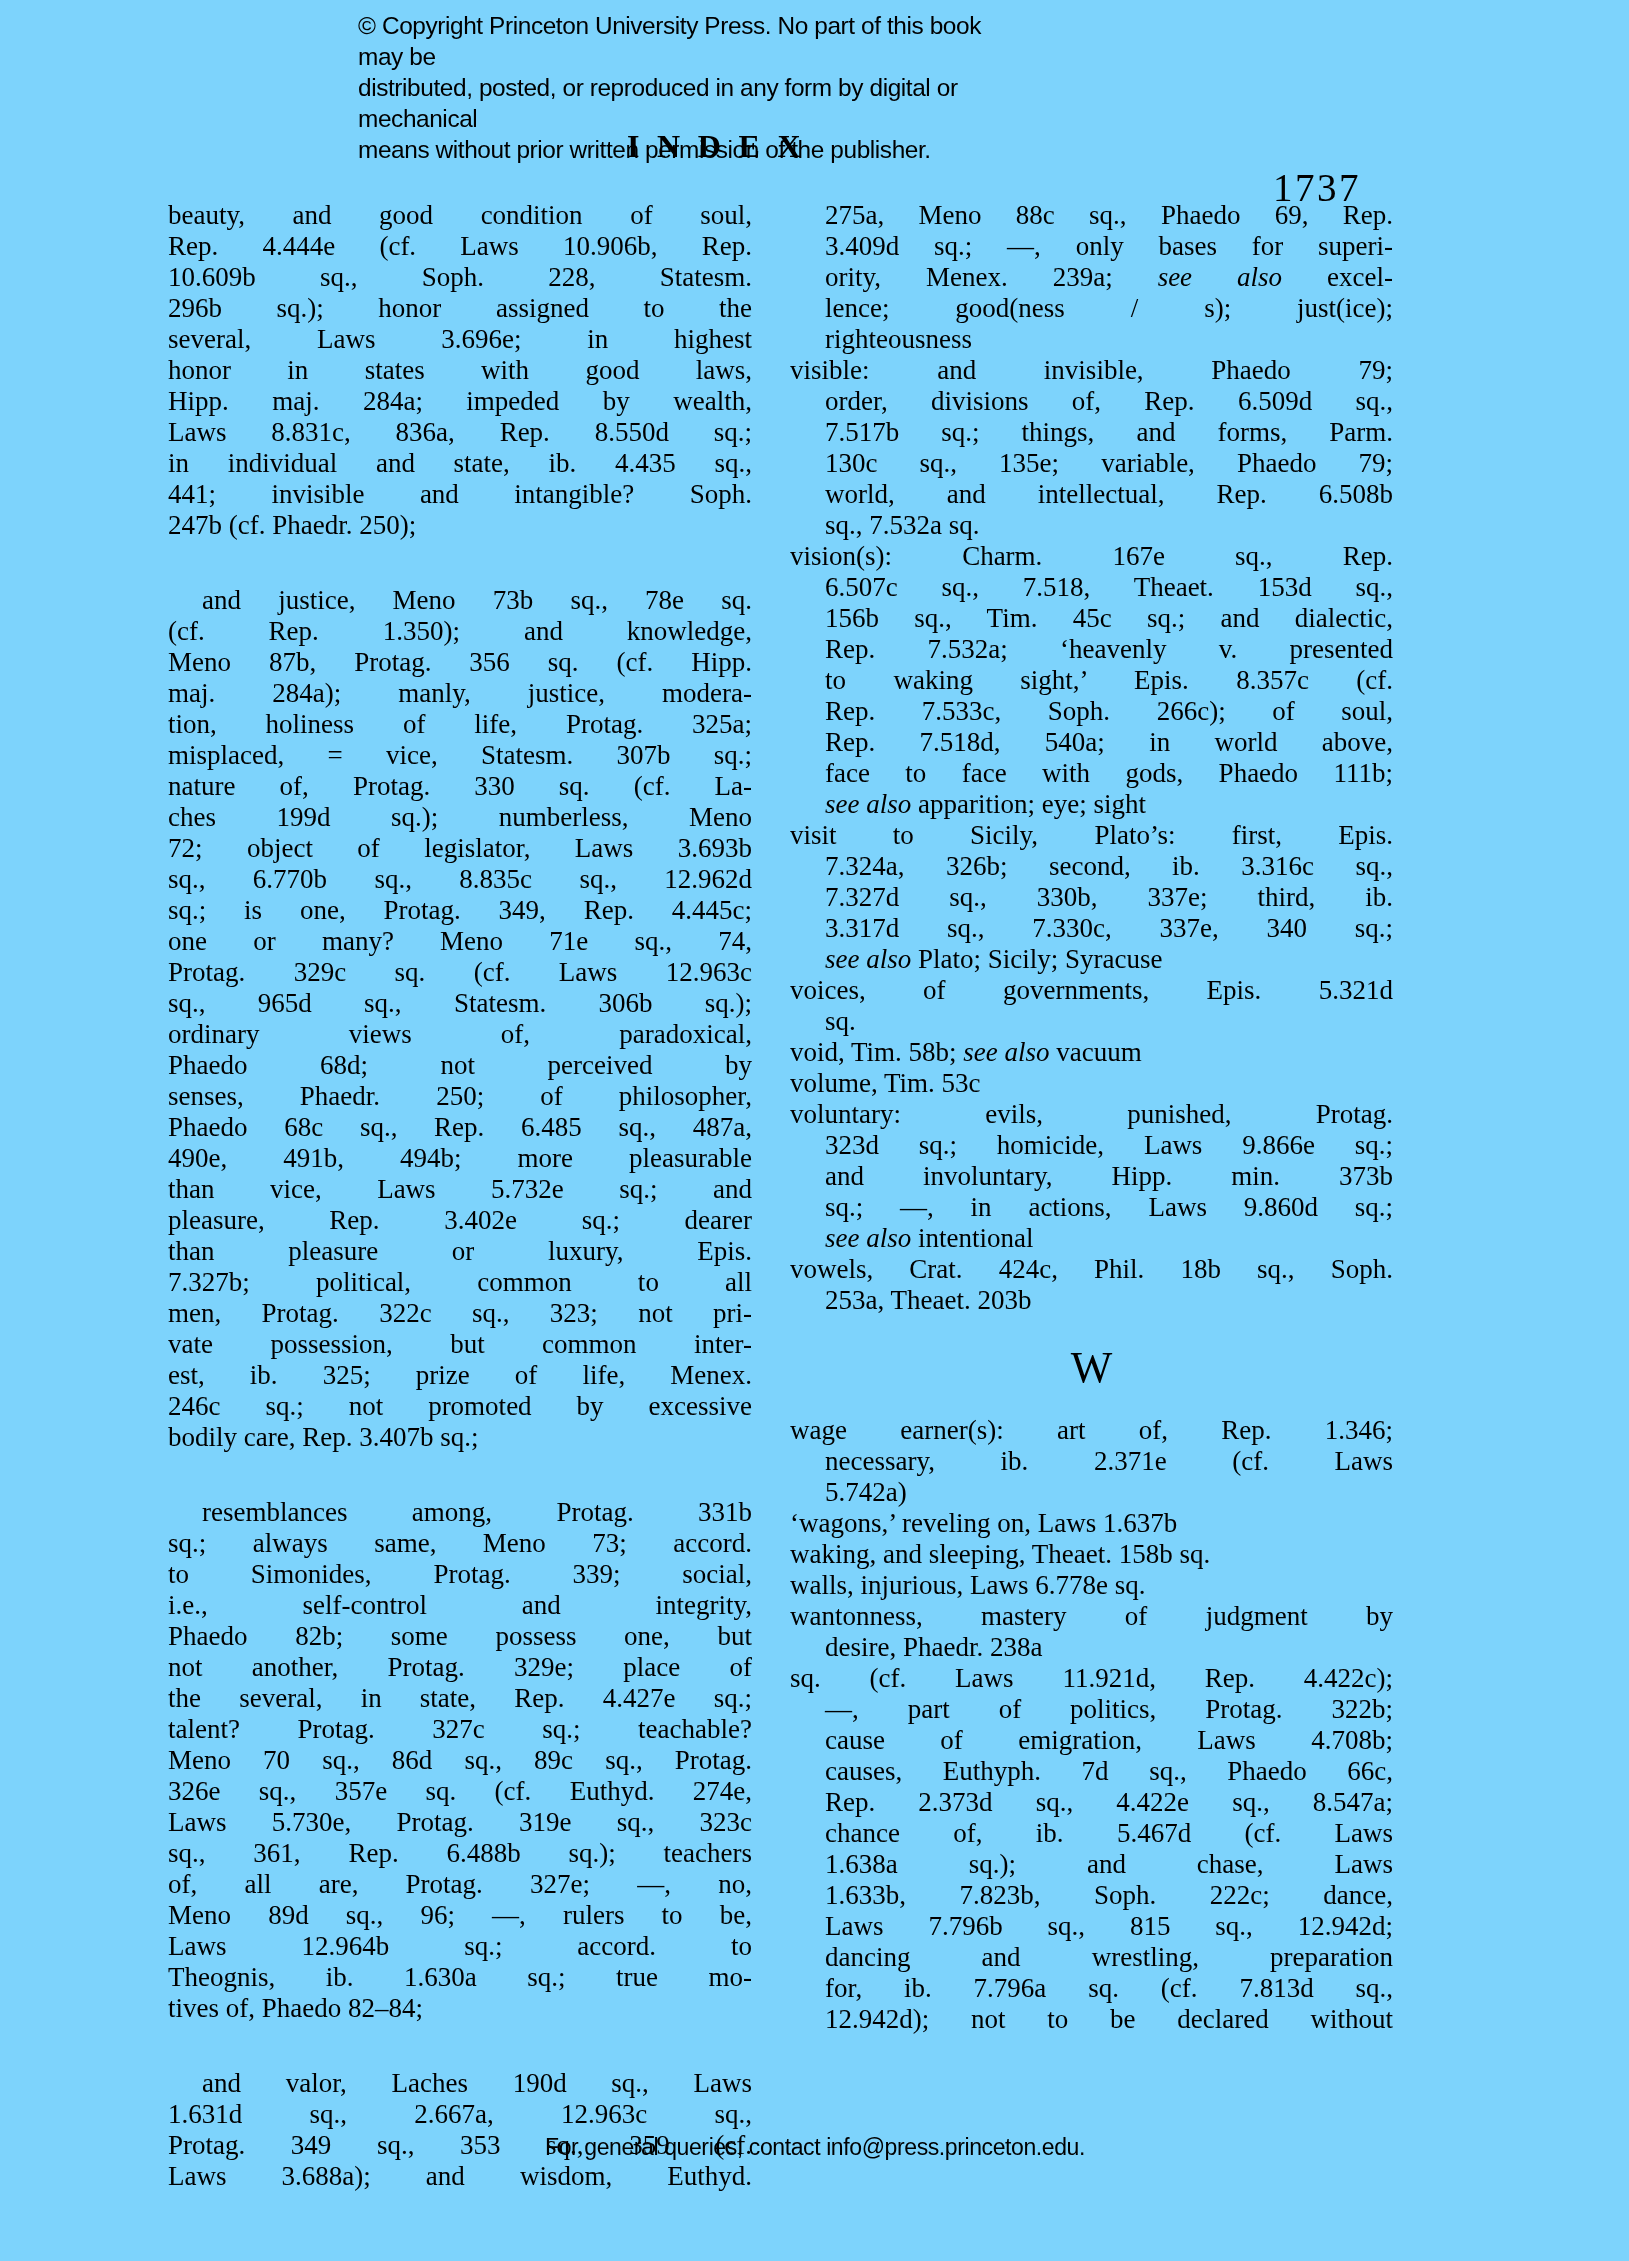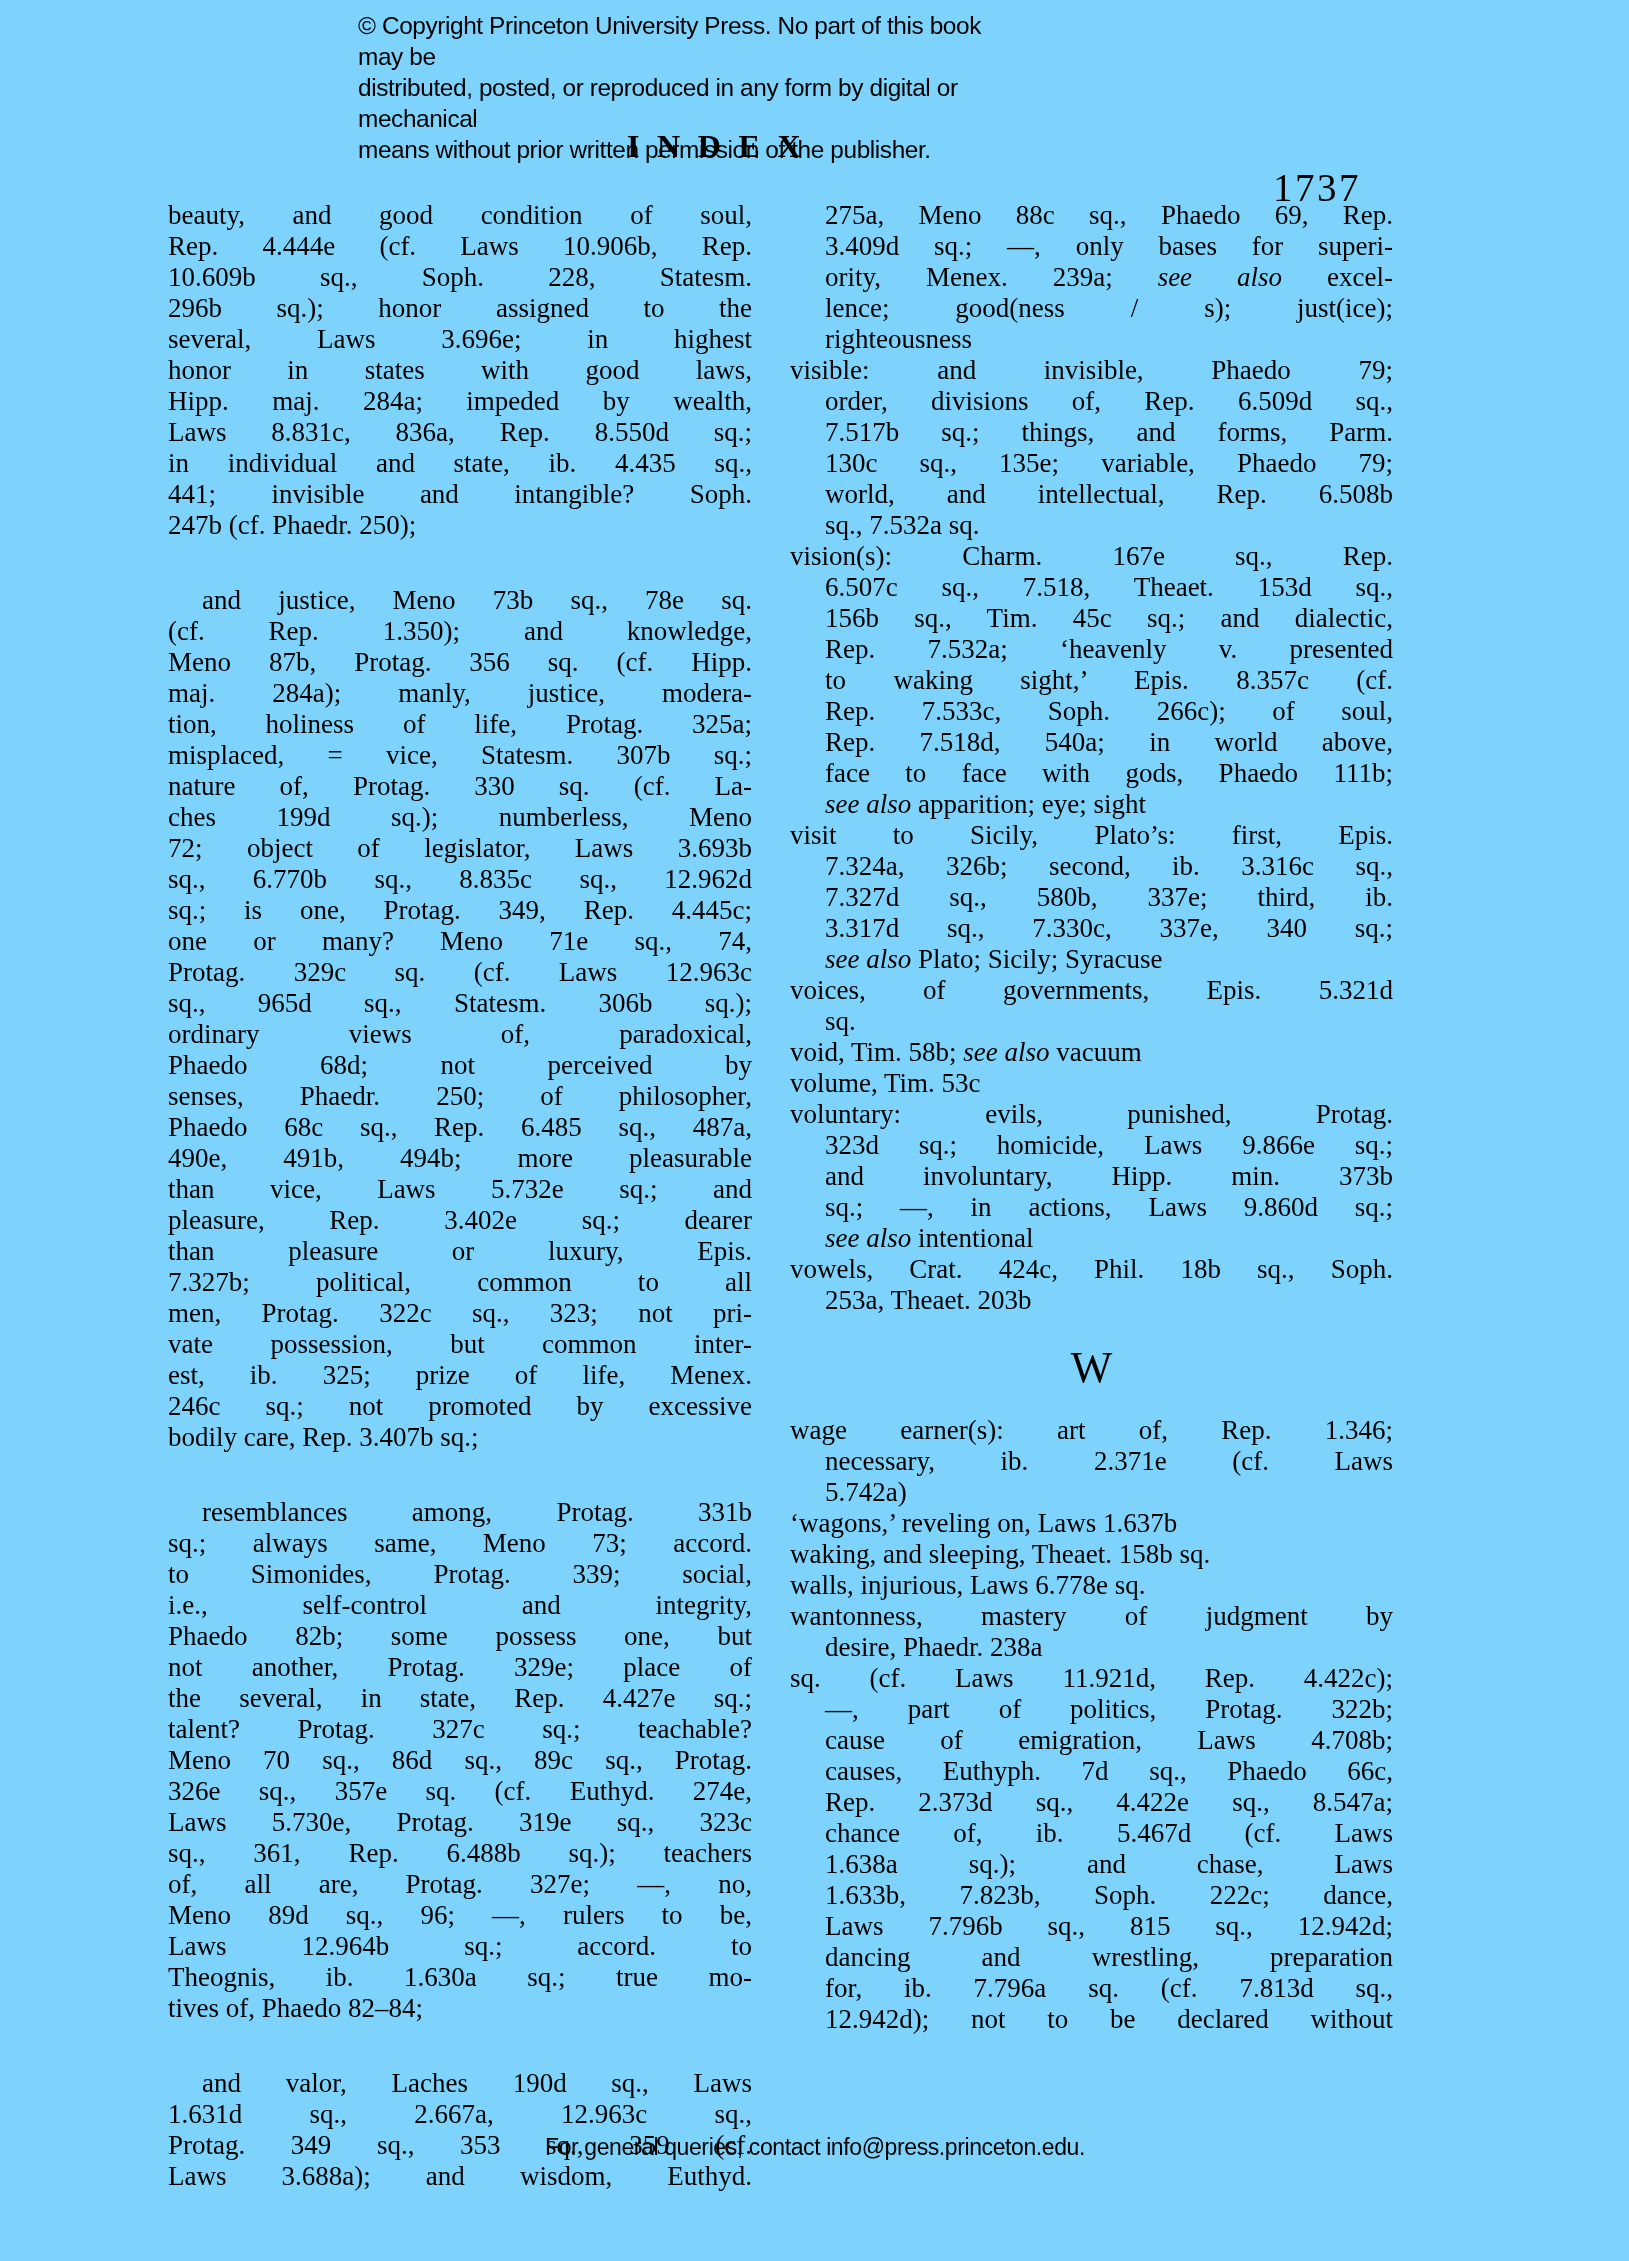--- a/index.html
+++ b/index.html
@@ -152,21 +152,21 @@
         <div class="line">Rep. 7.532a; ‘heavenly v. presented</div>
         <div class="line">to waking sight,’ Epis. 8.357c (cf.</div>
         <div class="line">Rep. 7.533c, Soph. 266c); of soul,</div>
         <div class="line">Rep. 7.518d, 540a; in world above,</div>
         <div class="line">face to face with gods, Phaedo 111b;</div>
         <div class="line last"><i>see also</i> apparition; eye; sight</div>
       </div>
       <div class="block entry">
         <div class="line">visit to Sicily, Plato’s: first, Epis.</div>
         <div class="line">7.324a, 326b; second, ib. 3.316c sq.,</div>
-        <div class="line">7.327d sq., 580b, 337e; third, ib.</div>
+        <div class="line">7.327d sq., 330b, 337e; third, ib.</div>
         <div class="line">3.317d sq., 7.330c, 337e, 340 sq.;</div>
         <div class="line last"><i>see also</i> Plato; Sicily; Syracuse</div>
       </div>
       <div class="block entry">
         <div class="line">voices, of governments, Epis. 5.321d</div>
         <div class="line last">sq.</div>
       </div>
       <div class="block entry">
         <div class="line last">void, Tim. 58b; <i>see also</i> vacuum</div>
       </div>

